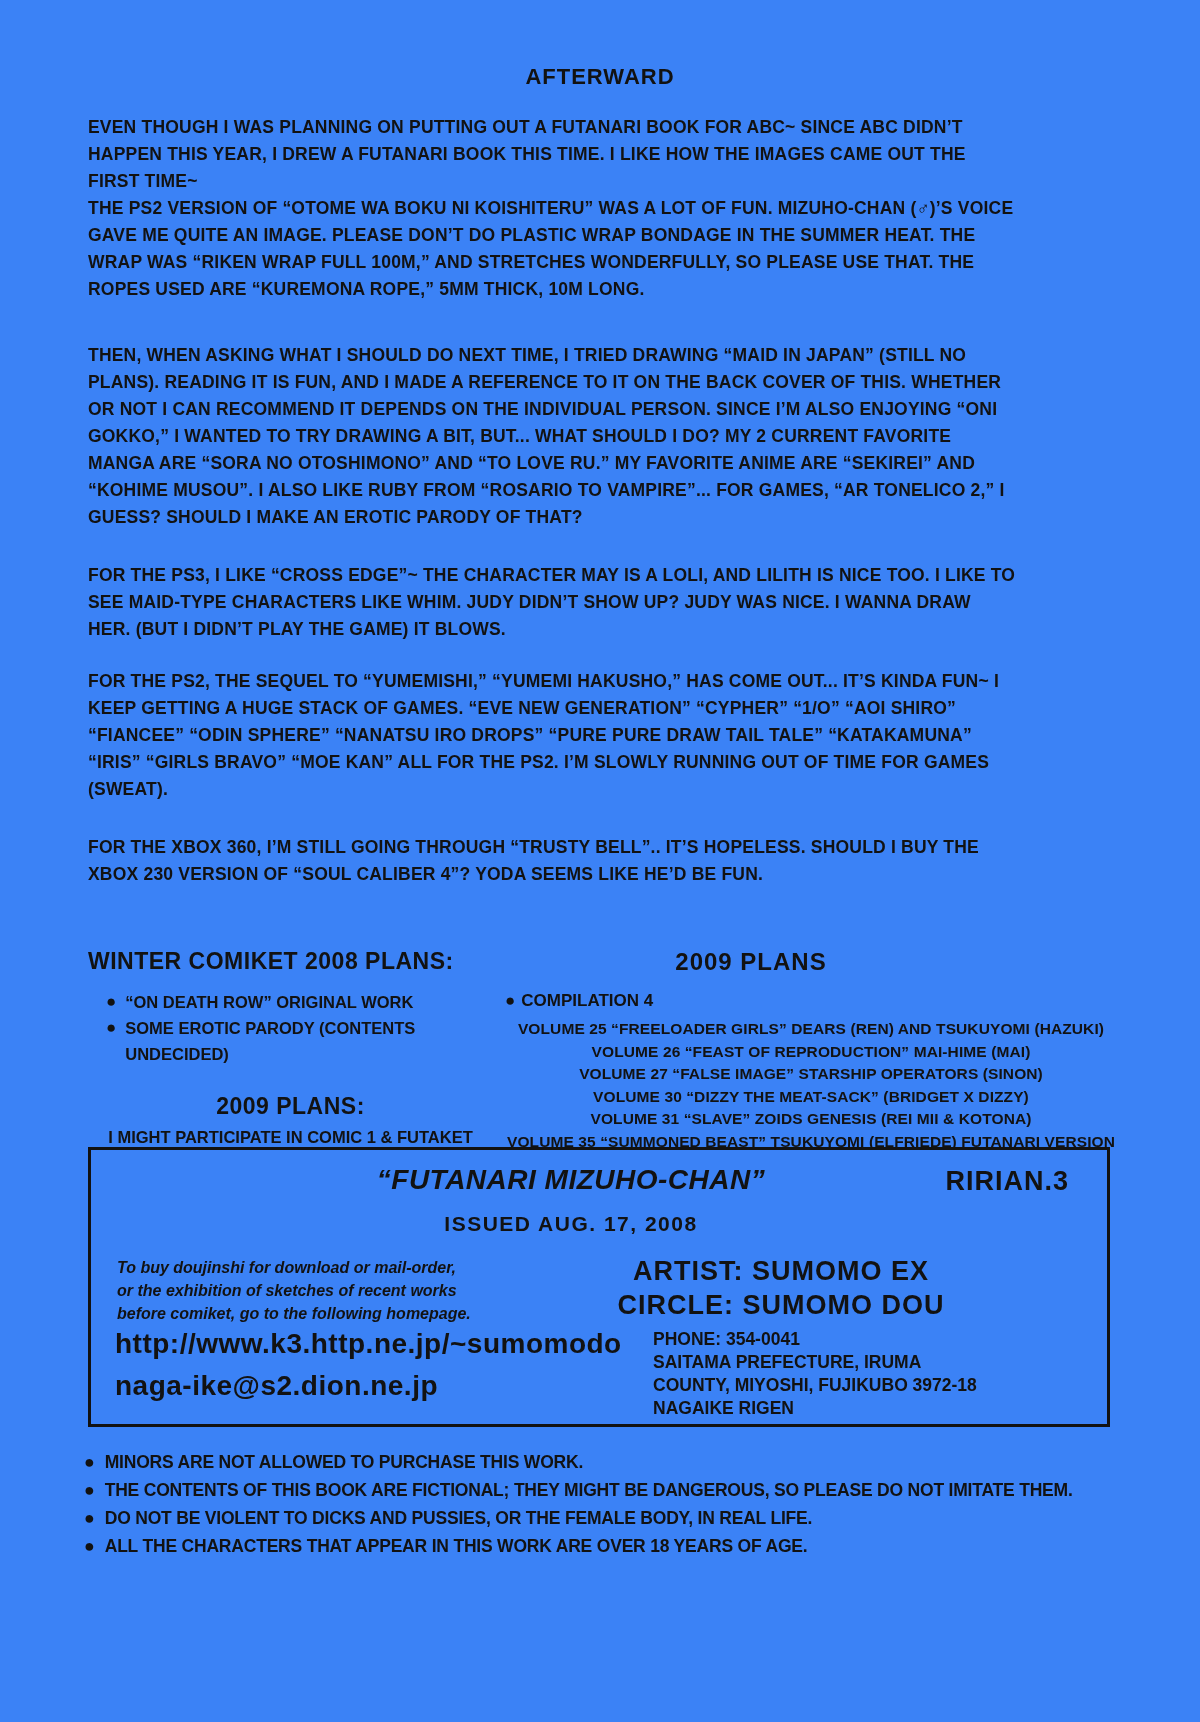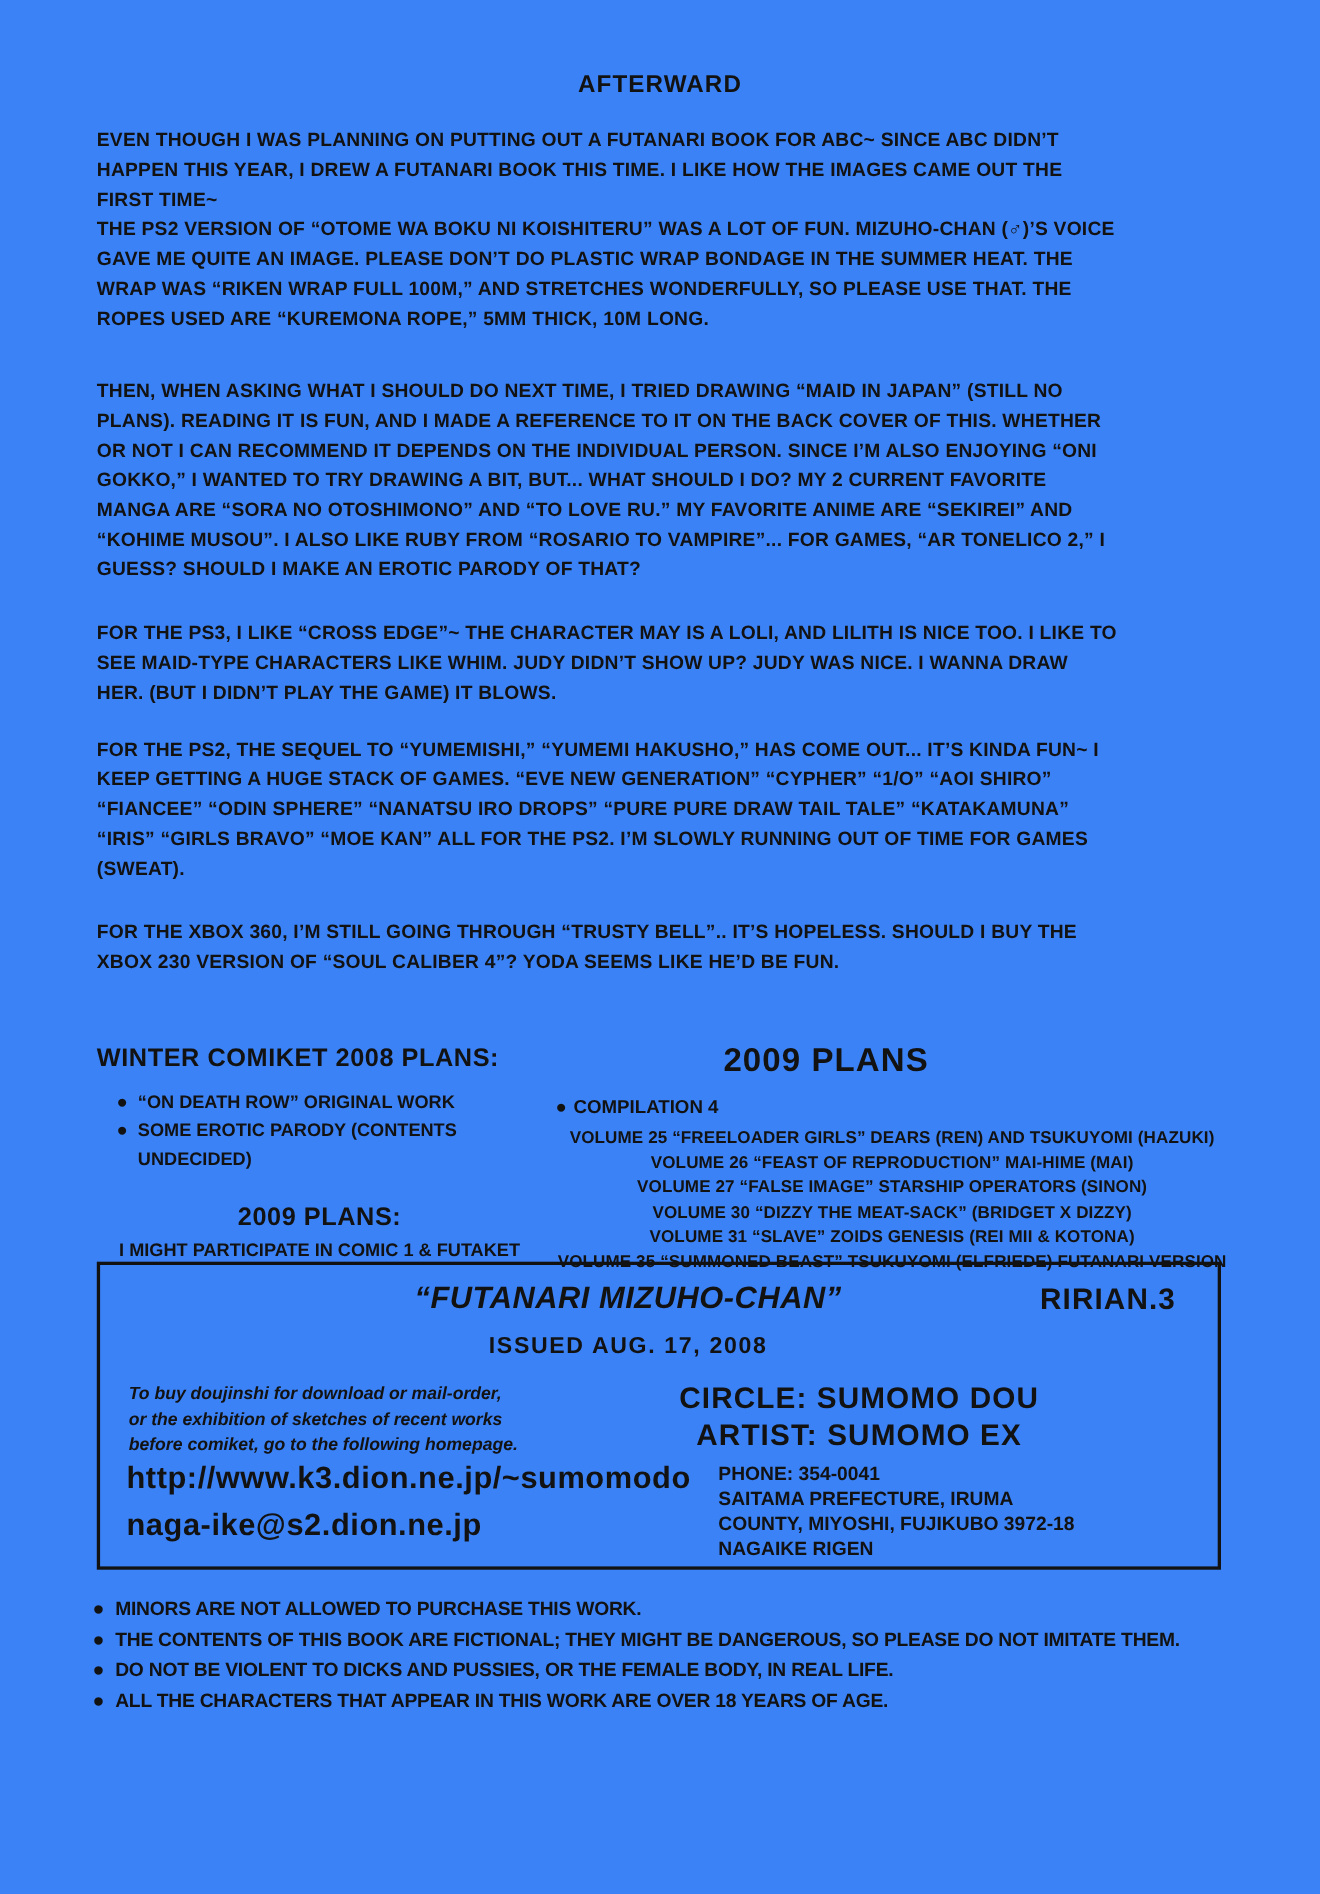--- a/index.html
+++ b/index.html
@@ -41,21 +41,21 @@
     margin-top:26px;text-align:center;
     font-size:23px;font-weight:bold;letter-spacing:0.5px;
   }
   .plans-left .subtext{
     margin-top:8px;text-align:center;
     font-size:16.5px;font-weight:bold;
   }
 
   .plans-right{position:absolute;left:505px;top:948px;width:612px;}
   .plans-right .heading{
-    text-align:center;font-size:30px;font-weight:bold;letter-spacing:1px;
+    text-align:center;font-size:24px;font-weight:bold;letter-spacing:1px;
     margin-right:120px;
   }
   .plans-right .lead{
     display:flex;align-items:center;gap:6px;
     margin-top:12px;
     font-size:17px;font-weight:bold;
   }
   .volume-list{margin:4px 0 0 0;padding:0;list-style:none;}
   .volume-list li{
     font-size:15.5px;font-weight:bold;line-height:22.5px;
@@ -182,24 +182,24 @@
   </div>
 
   <div class="info-box">
     <div class="box-title">“FUTANARI MIZUHO-CHAN”</div>
     <div class="box-edition">RIRIAN.3</div>
     <div class="box-issued">ISSUED AUG. 17, 2008</div>
     <div class="box-note">To buy doujinshi for download or mail-order,
 or the exhibition of sketches of recent works
 before comiket, go to the following homepage.</div>
     <div class="box-circle">
+      <div>ARTIST: SUMOMO EX</div>
       <div>CIRCLE: SUMOMO DOU</div>
-      <div>ARTIST: SUMOMO EX</div>
-    </div>
-    <div class="box-homepage">http://www.k3.dion.ne.jp/~sumomodo</div>
+    </div>
+    <div class="box-homepage">http://www.k3.http.ne.jp/~sumomodo</div>
     <div class="box-email">naga-ike@s2.dion.ne.jp</div>
     <div class="box-contact">
       <div>PHONE: 354-0041</div>
       <div class="address">SAITAMA PREFECTURE, IRUMA
 COUNTY, MIYOSHI, FUJIKUBO 3972-18
 NAGAIKE RIGEN</div>
     </div>
   </div>
 
   <div class="disclaimers">

